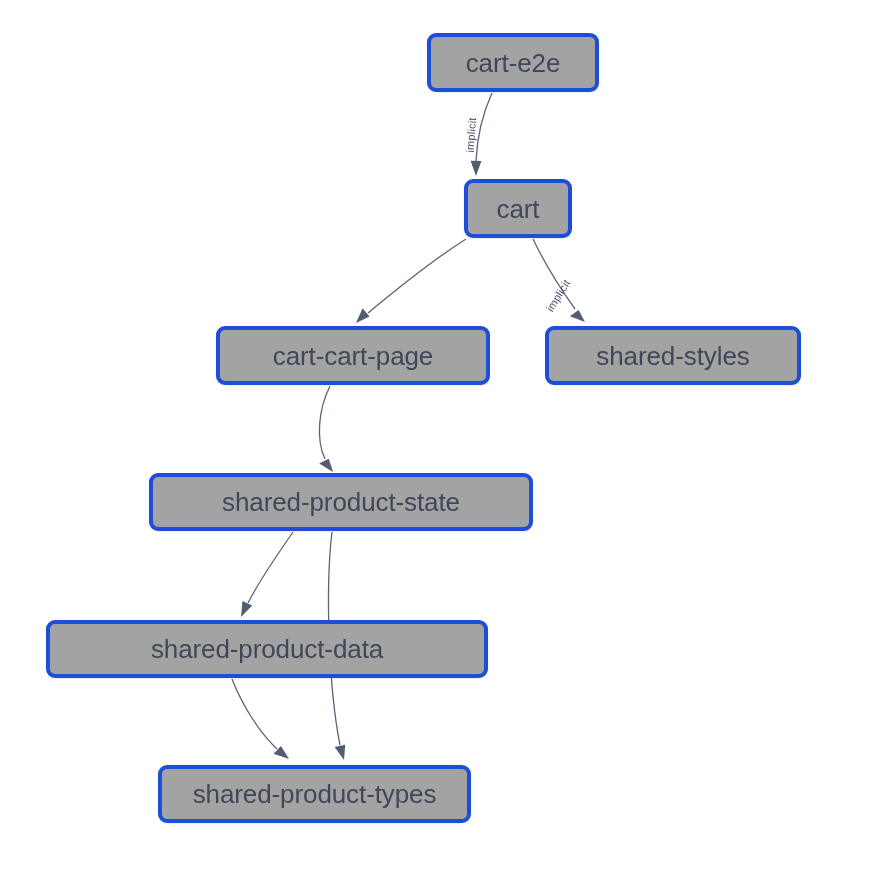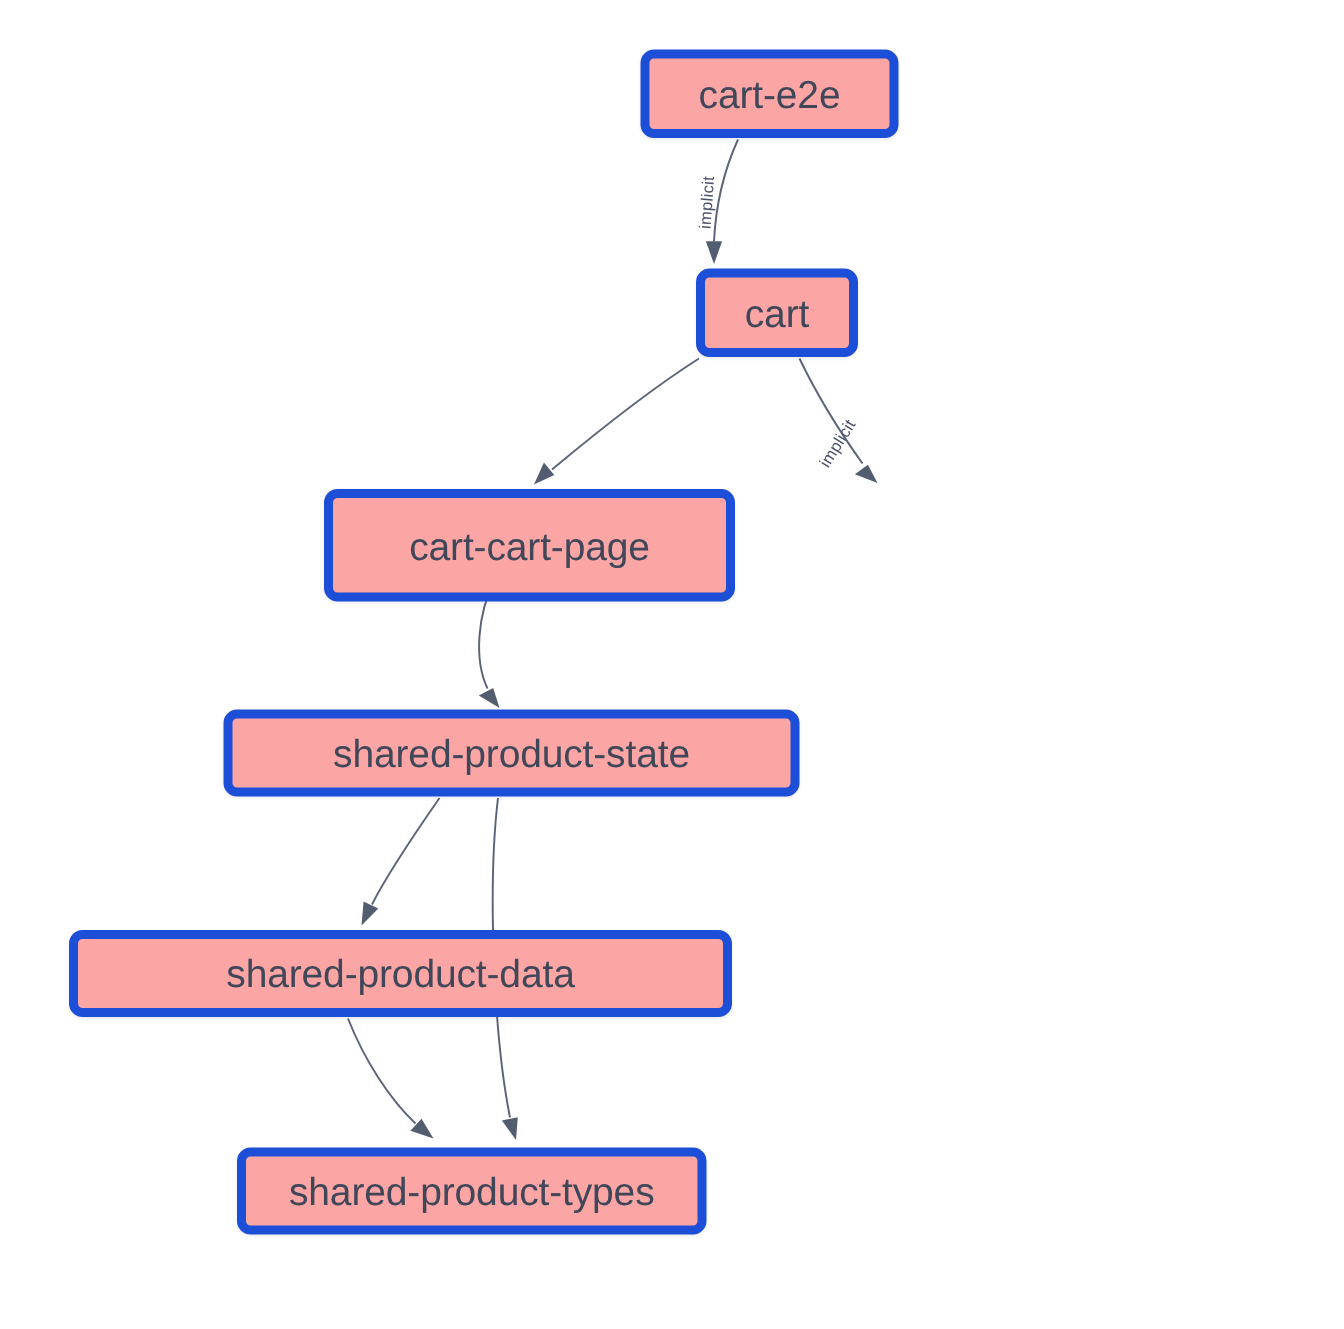--- a/index.html
+++ b/index.html
@@ -38,22 +38,22 @@
   }
   .edge-label {
     font-family: "Liberation Sans", sans-serif;
     font-size: 11px;
     fill: #49526a;
     letter-spacing: 0.2px;
   }
   .node {
     position: absolute;
     box-sizing: border-box;
-    background: #fca5a5;
-    border: 6px solid #1d4ed8;
+    background: #a3a3a3;
+    border: 4px solid #1d4ed8;
     border-radius: 9px;
     display: flex;
     align-items: center;
     justify-content: center;
     box-shadow: 0 1px 2px rgba(60, 72, 96, 0.10);
     text-align: center;
   }
   .node-label {
     font-family: "Liberation Sans", sans-serif;
     color: #3f4758;
@@ -114,24 +114,27 @@
   </svg>
 
   <div class="node" style="left:427px; top:33px; width:172px; height:59px;">
     <span class="node-label">cart-e2e</span>
   </div>
 
   <div class="node" style="left:464px; top:179px; width:108px; height:59px;">
     <span class="node-label">cart</span>
   </div>
 
-  <div class="node" style="left:216px; top:326px; width:274px; height:75px;">
+  <div class="node" style="left:216px; top:326px; width:274px; height:59px;">
     <span class="node-label">cart-cart-page</span>
   </div>
 
+  <div class="node" style="left:545px; top:326px; width:256px; height:59px;">
+    <span class="node-label">shared-styles</span>
+  </div>
 
   <div class="node" style="left:149px; top:473px; width:384px; height:58px;">
     <span class="node-label">shared-product-state</span>
   </div>
 
   <div class="node node-over" style="left:46px; top:620px; width:442px; height:58px;">
     <span class="node-label">shared-product-data</span>
   </div>
 
   <div class="node node-over" style="left:158px; top:765px; width:313px; height:58px;">

